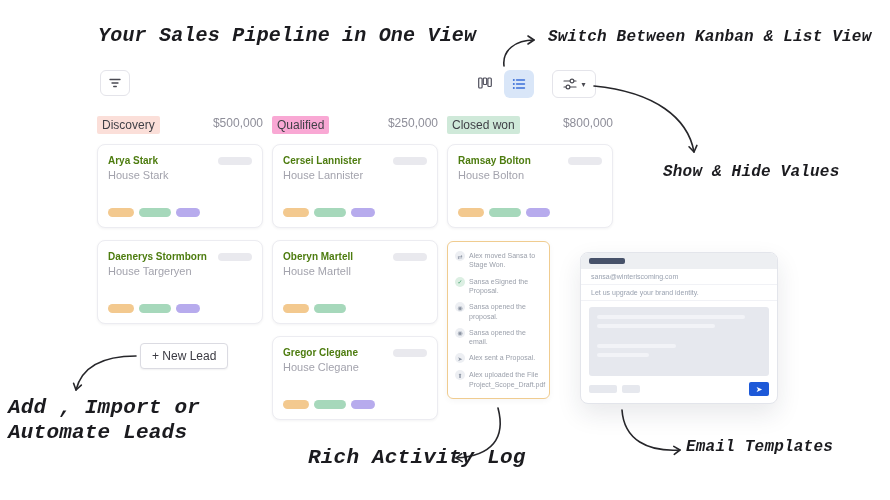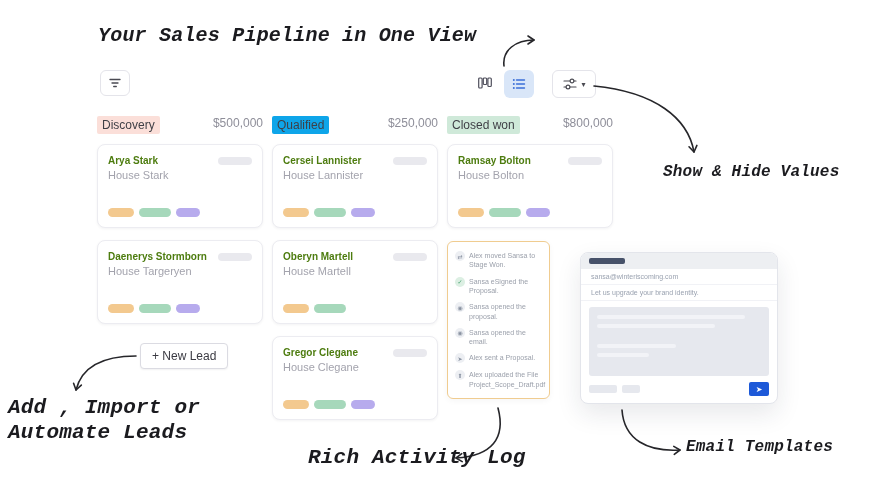--- a/index.html
+++ b/index.html
@@ -21,21 +21,21 @@
          display:flex;align-items:center;justify-content:center;box-sizing:border-box;}
   .iconbtn{position:absolute;display:flex;align-items:center;justify-content:center;border-radius:6px;}
   .iconbtn.active{background:#d9e6f8;}
   .caret{font-size:8px;color:#4a4a52;margin-left:3px;}
 
   
   .column{position:absolute;top:116px;width:166px;}
   .col-head{display:flex;align-items:flex-start;justify-content:space-between;height:20px;margin-bottom:8px;}
   .col-label{font-size:12px;color:#3f3f46;padding:2px 5px;border-radius:2px;font-weight:400;}
   .col-label.discovery{background:#fbdfd9;}
-  .col-label.qualified{background:#0ea5e9;}
+  .col-label.qualified{background:#f9a8d4;}
   .col-label.closed{background:#cfe9d9;}
   .col-value{font-size:12px;color:#8e8e99;}
   .card{box-sizing:border-box;width:166px;height:84px;background:#fff;border:1px solid #ececf1;
         border-radius:8px;box-shadow:0 1px 3px rgba(20,20,40,.05);padding:10px;margin-bottom:12px;
         display:flex;flex-direction:column;}
   .card-top{display:flex;justify-content:space-between;align-items:flex-start;}
   .card-name{font-size:10px;font-weight:700;color:#4d7c0f;line-height:1.2;}
   .card-sub{font-size:11px;color:#a3a3ad;margin-top:2px;}
   .gray-pill{width:34px;height:8px;border-radius:4px;background:#e9e9ee;flex:0 0 auto;margin-top:2px;}
   .pill-row{margin-top:auto;display:flex;gap:5px;}
@@ -86,20 +86,21 @@
       </marker>
     </defs>
     <path d="M 504 66 C 502 50, 516 40, 534 40" fill="none" stroke="#26262a" stroke-width="1.6" stroke-linecap="round" marker-end="url(#ah)"></path>
     <path d="M 594 86 C 655 92, 688 118, 694 152" fill="none" stroke="#26262a" stroke-width="1.6" stroke-linecap="round" marker-end="url(#ah)"></path>
     <path d="M 136 356 C 104 356, 82 366, 76 390" fill="none" stroke="#26262a" stroke-width="1.6" stroke-linecap="round" marker-end="url(#ah)"></path>
     <path d="M 498 408 C 506 438, 492 456, 456 458" fill="none" stroke="#26262a" stroke-width="1.6" stroke-linecap="round" marker-end="url(#ah)"></path>
     <path d="M 622 410 C 624 440, 648 452, 680 450" fill="none" stroke="#26262a" stroke-width="1.6" stroke-linecap="round" marker-end="url(#ah)"></path>
   </svg>
 
   <div class="annot title" style="left:98px;top:24px;">Your Sales Pipeline in One View</div>
+  <div class="annot md" style="left:548px;top:28px;">Switch Between Kanban &amp; List View</div>
   <div class="annot md" style="left:663px;top:163px;">Show &amp; Hide Values</div>
   <div class="annot lg" style="left:8px;top:396px;">Add , Import or</div>
   <div class="annot lg" style="left:8px;top:421px;">Automate Leads</div>
   <div class="annot lg" style="left:308px;top:446px;">Rich Activity Log</div>
   <div class="annot md" style="left:686px;top:438px;">Email Templates</div>
 
   <div class="sqbtn" style="left:100px;top:70px;width:30px;height:26px;">
     <svg width="16" height="16" viewBox="0 0 16 16">
       <g stroke="#4a4a52" stroke-width="1.3" stroke-linecap="round">
         <line x1="3" y1="4.5" x2="13" y2="4.5"></line>

